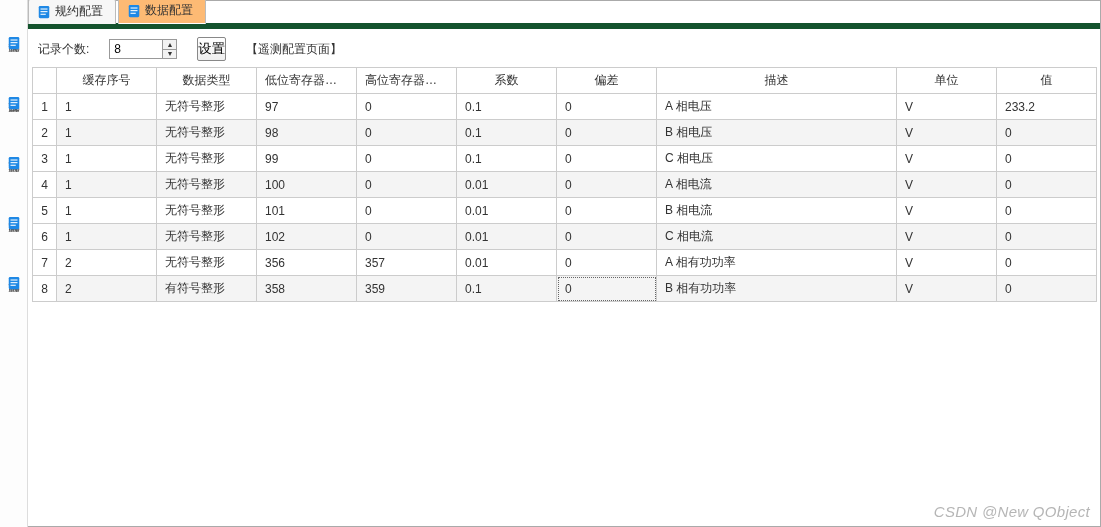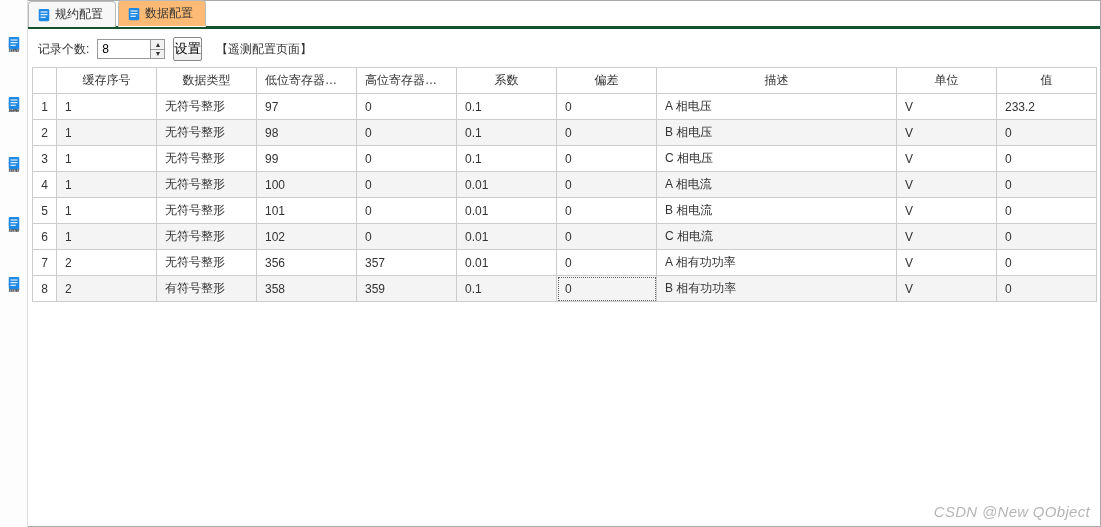--- a/index.html
+++ b/index.html
@@ -52,21 +52,21 @@
     flex-direction: column;
     min-width: 0;
     border: 1px solid #aaa;
     border-left: none;
     position: relative;
   }
 
   .tabbar {
     display: flex;
     height: 28px;
-    border-bottom: 3px solid #14532d;
+    border-bottom: 6px solid #14532d;
     background: #fff;
     align-items: flex-end;
   }
   .tab {
     display: flex;
     align-items: center;
     gap: 4px;
     padding: 4px 12px 4px 8px;
     border: 1px solid #bbb;
     border-bottom: none;
@@ -81,21 +81,21 @@
   .tab.active {
     background: #fdba74;
     border-bottom: 1px solid #fff;
     font-weight: normal;
   }
   .tab .doc-icon { width: 14px; height: 14px; }
 
   .toolbar {
     display: flex;
     align-items: center;
-    gap: 8px;
+    gap: 20px;
     padding: 8px 10px 6px 10px;
   }
   .toolbar label { white-space: nowrap; }
   .spin {
     display: inline-flex;
     border: 1px solid #999;
     height: 20px;
   }
   .spin input {
     width: 52px;
@@ -120,21 +120,21 @@
   .spin .arrows div:first-child { border-bottom:1px solid #999; }
 
   .btn {
     border: 1px solid #888;
     background: linear-gradient(#fff,#eee);
     padding: 1px 0;
     height: 24px;
     cursor: pointer;
     border-radius: 2px;
   }
-  .hint { margin-left: 6px; }
+  .hint { }
 
   .grid-wrap {
     flex: 1;
     overflow: auto;
     padding: 0 4px 4px 4px;
   }
   table.grid {
     border-collapse: collapse;
     width: 100%;
     table-layout: fixed;

